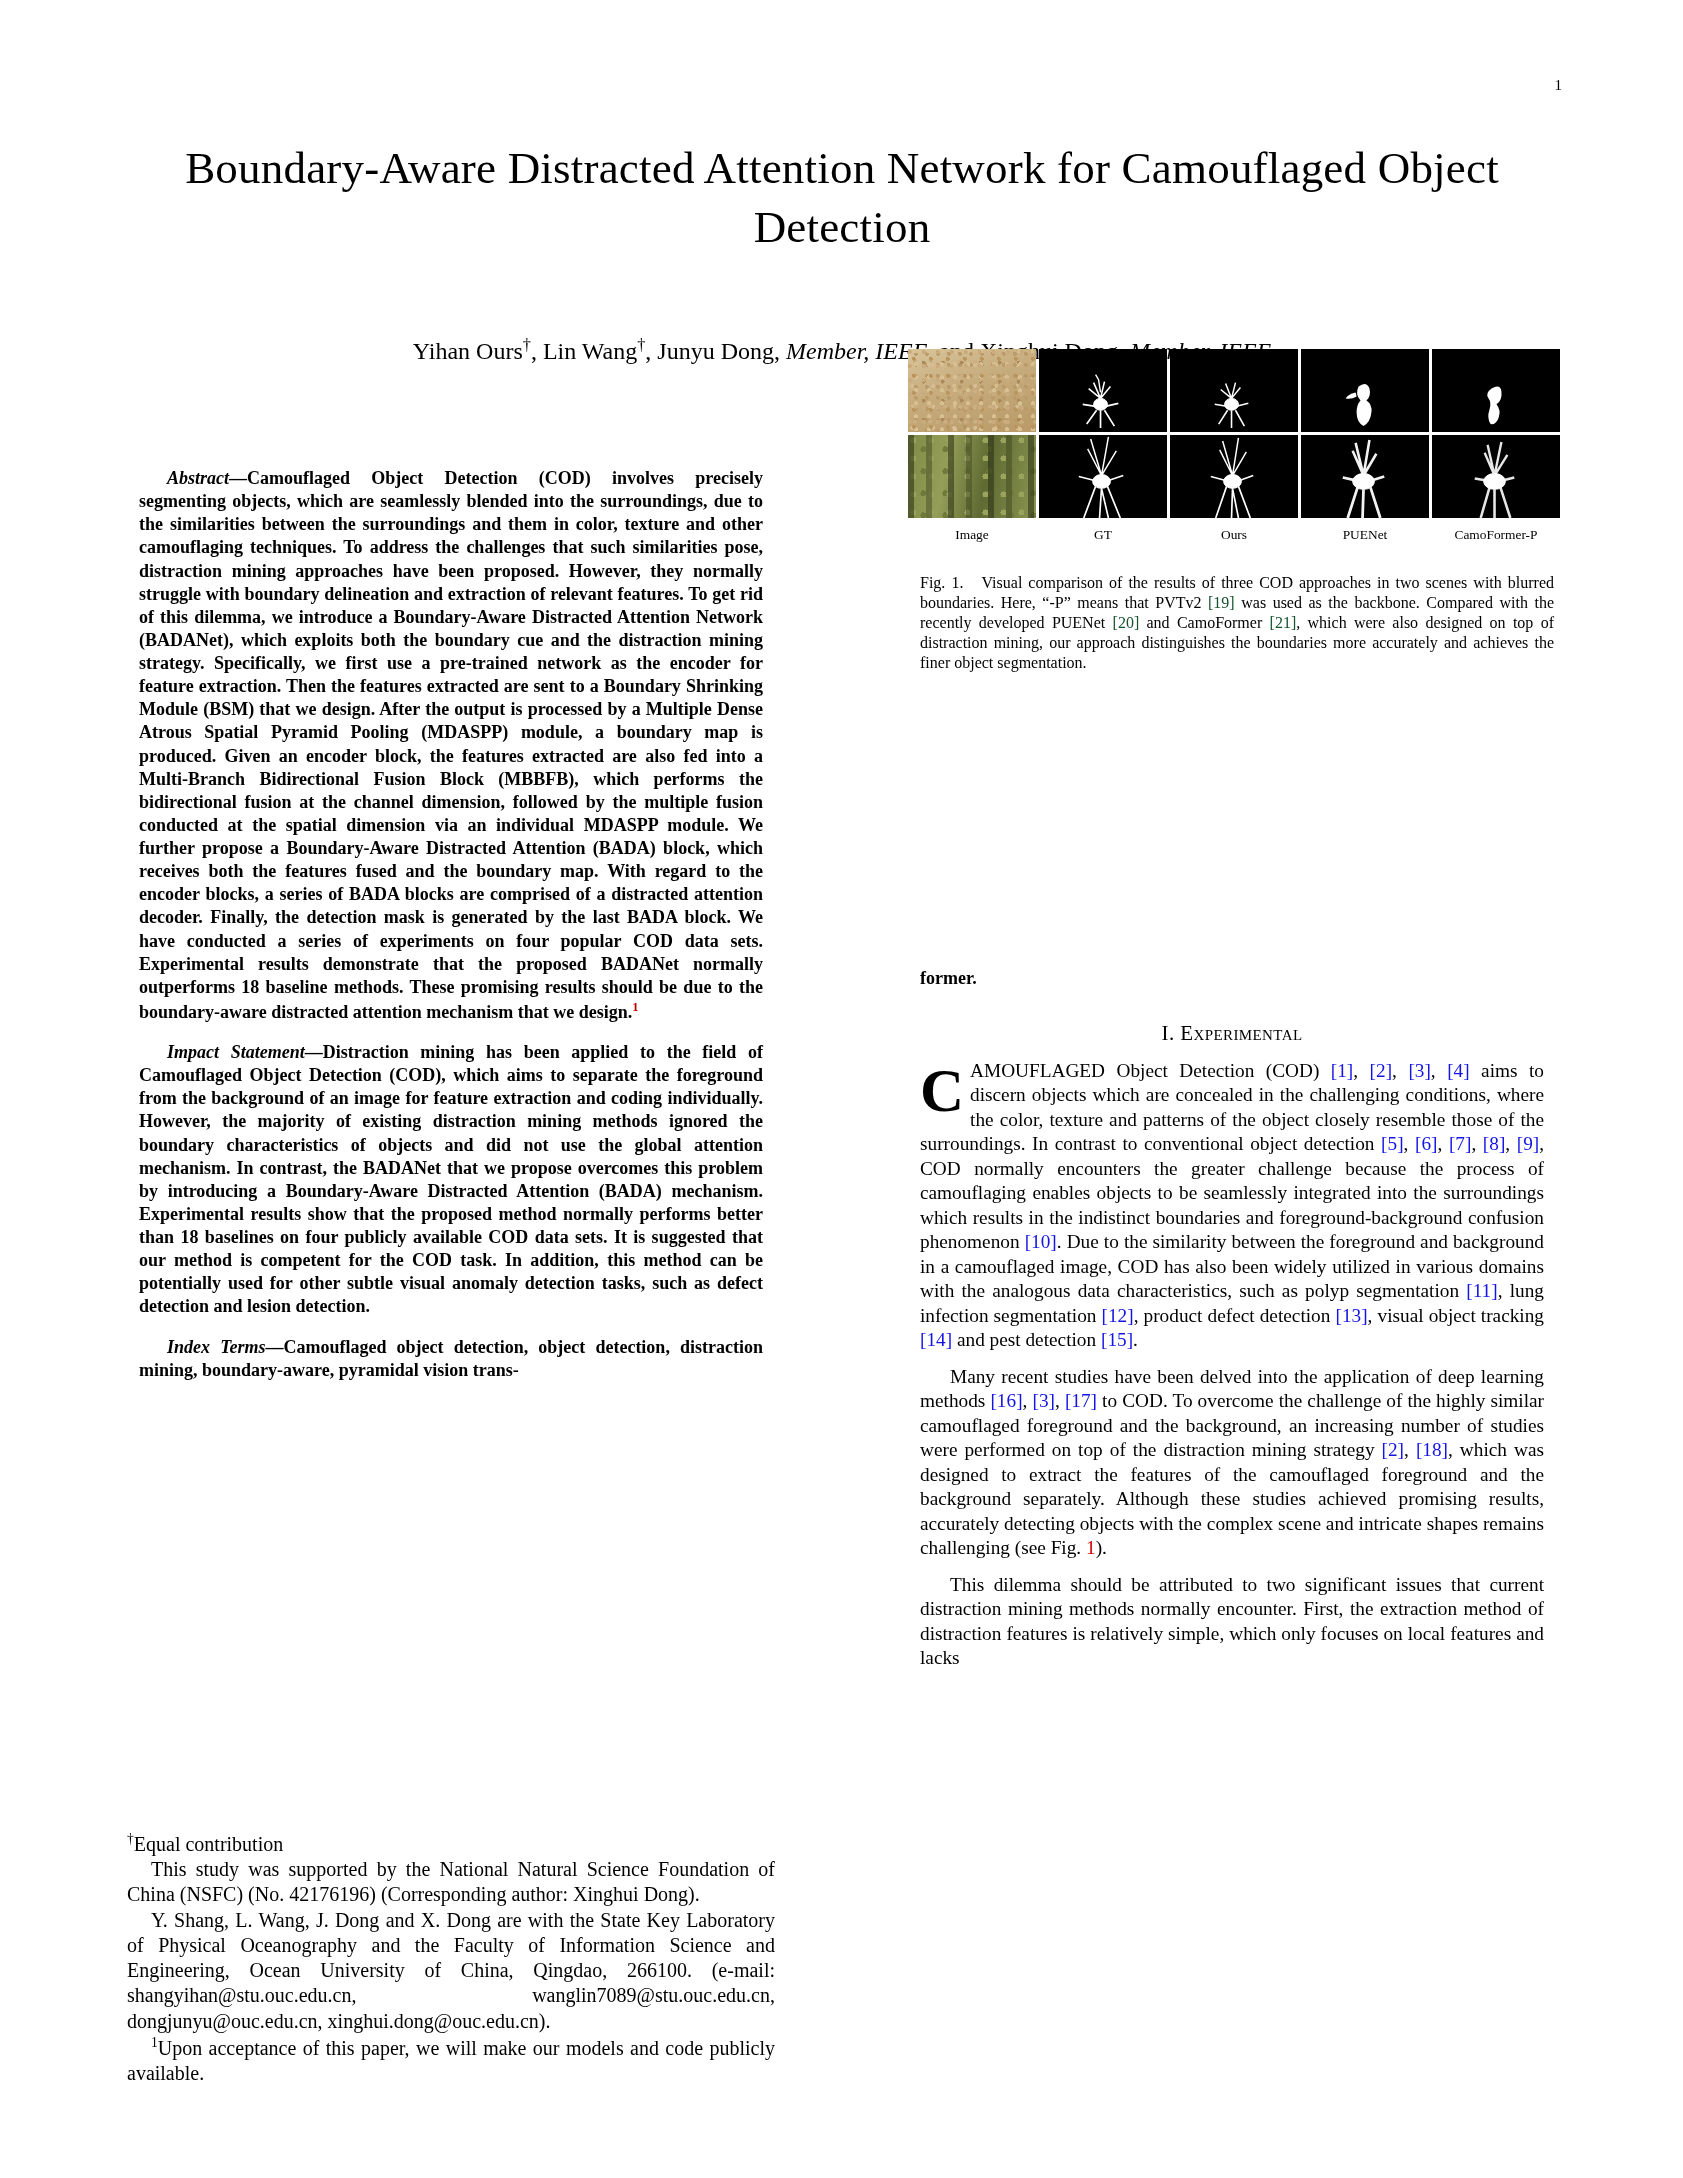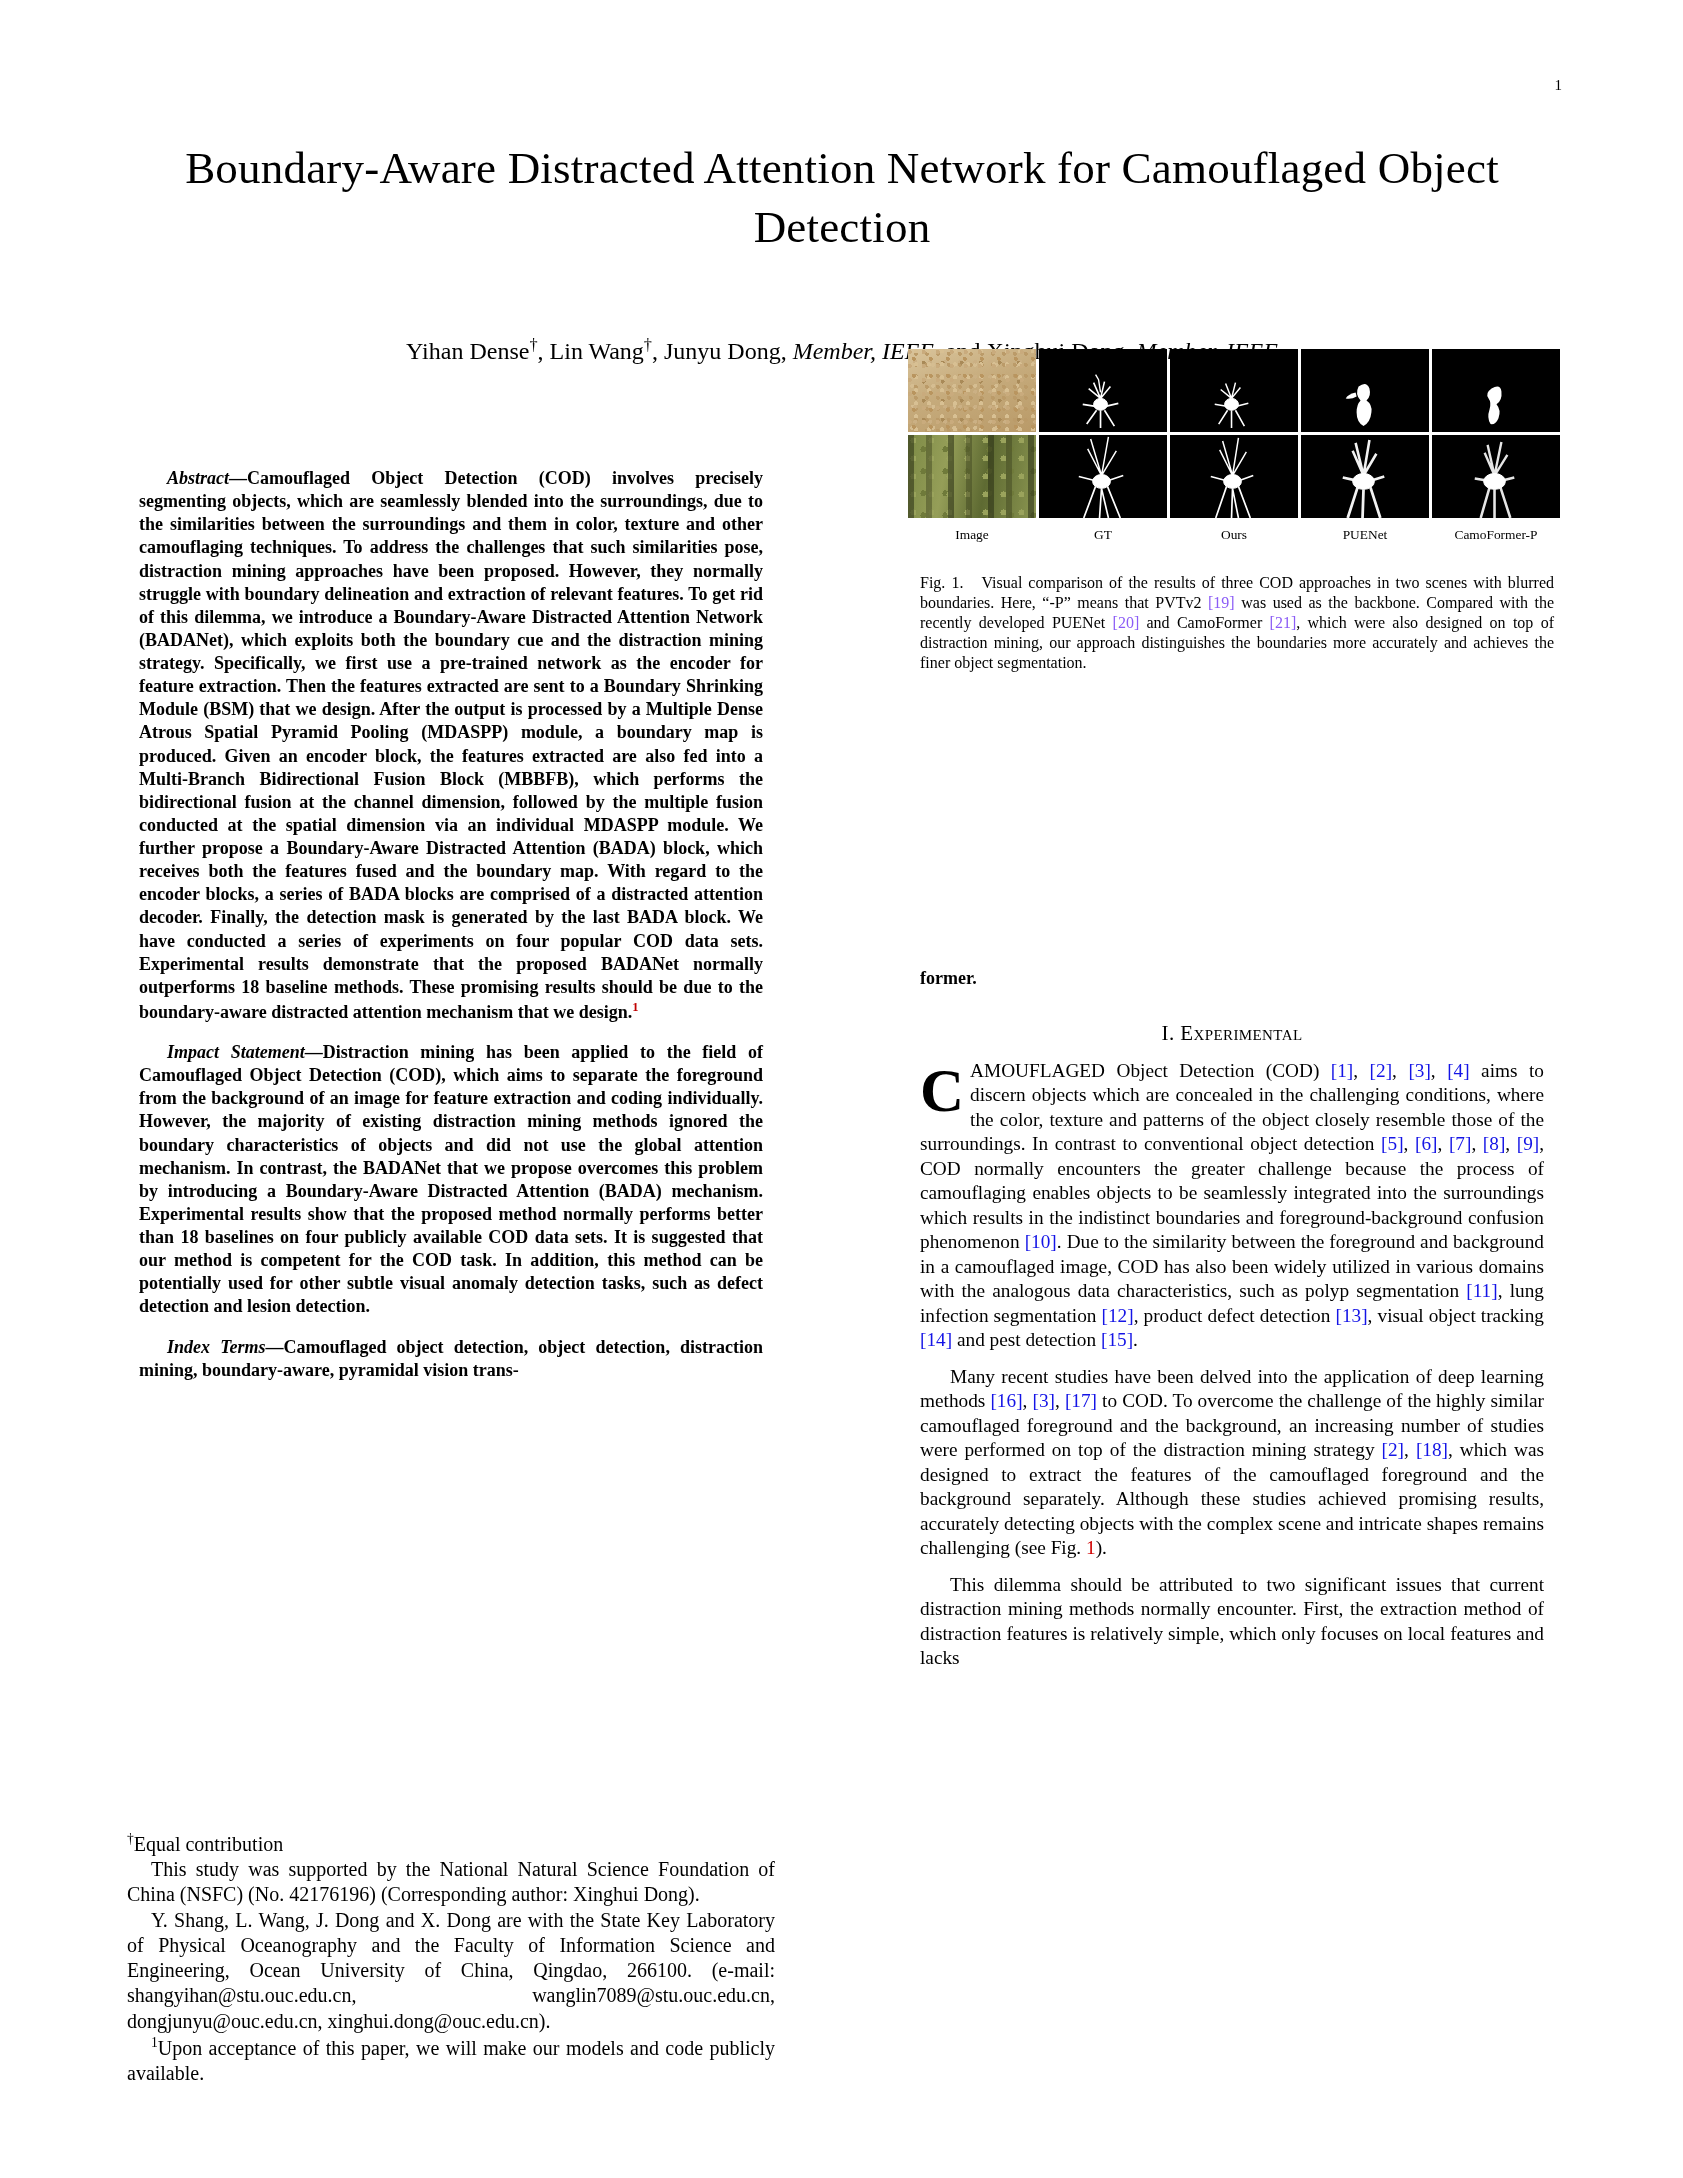--- a/index.html
+++ b/index.html
@@ -71,21 +71,21 @@
       radial-gradient(circle at 30% 30%, #9aa35c 0 3px, transparent 3px),
       radial-gradient(circle at 70% 65%, #6f7a3a 0 3px, transparent 3px),
       linear-gradient(100deg,#7d8a46 0%,#959e58 30%,#5e6a32 60%,#8b9651 100%);
     background-size: 40px 100%, 18px 18px, 22px 22px, 100% 100%;
   }
   .fig-labels { display:flex; gap:3px; margin-top:9px; }
   .fig-labels span { width:128px; text-align:center; font-size:13.4px; }
 
   .fig-cap { margin-top:30px; font-size:16px; line-height:1.25;
              text-align:justify; }
-  .fig-cap .cite { color:#8b5cf6; }
+  .fig-cap .cite { color:#14532d; }
 
   .body-txt { font-size:19.3px; line-height:1.27; hyphens:auto; }
   .body-txt p { margin-bottom:0; text-indent:30px; }
   .body-txt p.noind { text-indent:0; }
   .body-txt .cite { color:#1414e6; }
   .body-txt .cite-red { color:#d00000; }
 
   .sec-head { text-align:center; font-size:21px; margin:30px 0 12px;
               font-variant:small-caps; letter-spacing:0.4px; }
 
@@ -106,21 +106,21 @@
 </head>
 <body>
 
 <div class="page">
 
   <div class="folio">1</div>
 
   <div class="title">Boundary-Aware Distracted Attention Network for Camouflaged Object Detection</div>
 
   <div class="authors">
-    <span>Yihan Dense</span><span class="sup">†</span><span>, </span><span>Lin Wang</span><span class="sup">†</span><span>, </span><span>Junyu Dong, </span><span class="it">Member, IEEE</span><span>, and </span><span>Xinghui Dong, </span><span class="it">Member, IEEE</span>
+    <span>Yihan Ours</span><span class="sup">†</span><span>, </span><span>Lin Wang</span><span class="sup">†</span><span>, </span><span>Junyu Dong, </span><span class="it">Member, IEEE</span><span>, and </span><span>Xinghui Dong, </span><span class="it">Member, IEEE</span>
   </div>
 
   <div class="col col-left">
     <div class="abs">
       <p><span class="lead">Abstract</span><span>—Camouflaged Object Detection (COD) involves precisely segmenting objects, which are seamlessly blended into the surroundings, due to the similarities between the surroundings and them in color, texture and other camouflaging techniques. To address the challenges that such similarities pose, distraction mining approaches have been proposed. However, they normally struggle with boundary delineation and extraction of relevant features. To get rid of this dilemma, we introduce a Boundary-Aware Distracted Attention Network (BADANet), which exploits both the boundary cue and the distraction mining strategy. Specifically, we first use a pre-trained network as the encoder for feature extraction. Then the features extracted are sent to a Boundary Shrinking Module (BSM) that we design. After the output is processed by a Multiple Dense Atrous Spatial Pyramid Pooling (MDASPP) module, a boundary map is produced. Given an encoder block, the features extracted are also fed into a Multi-Branch Bidirectional Fusion Block (MBBFB), which performs the bidirectional fusion at the channel dimension, followed by the multiple fusion conducted at the spatial dimension via an individual MDASPP module. We further propose a Boundary-Aware Distracted Attention (BADA) block, which receives both the features fused and the boundary map. With regard to the encoder blocks, a series of BADA blocks are comprised of a distracted attention decoder. Finally, the detection mask is generated by the last BADA block. We have conducted a series of experiments on four popular COD data sets. Experimental results demonstrate that the proposed BADANet normally outperforms 18 baseline methods. These promising results should be due to the boundary-aware distracted attention mechanism that we design.</span><span class="sup-red">1</span></p>
 
       <p><span class="lead">Impact Statement</span><span>—Distraction mining has been applied to the field of Camouflaged Object Detection (COD), which aims to separate the foreground from the background of an image for feature extraction and coding individually. However, the majority of existing distraction mining methods ignored the boundary characteristics of objects and did not use the global attention mechanism. In contrast, the BADANet that we propose overcomes this problem by introducing a Boundary-Aware Distracted Attention (BADA) mechanism. Experimental results show that the proposed method normally performs better than 18 baselines on four publicly available COD data sets. It is suggested that our method is competent for the COD task. In addition, this method can be potentially used for other subtle visual anomaly detection tasks, such as defect detection and lesion detection.</span></p>
 
       <p><span class="lead">Index Terms</span><span>—Camouflaged object detection, object detection, distraction mining, boundary-aware, pyramidal vision trans-</span></p>
     </div>

